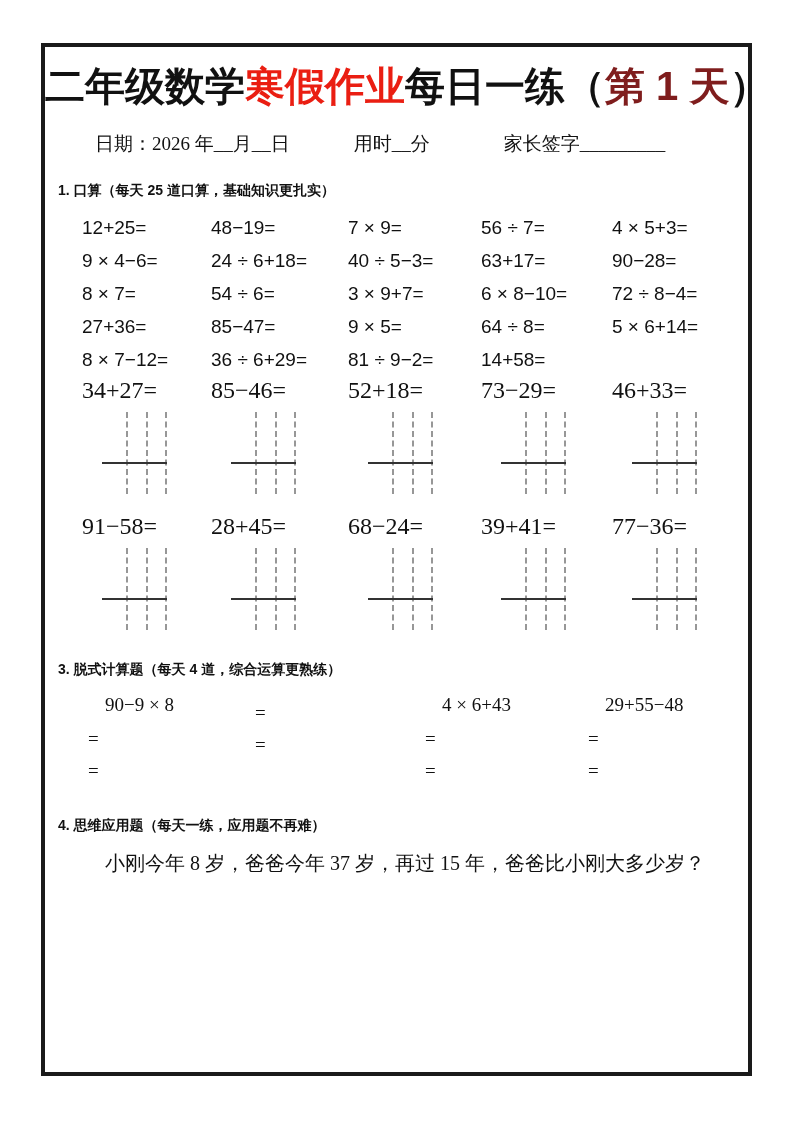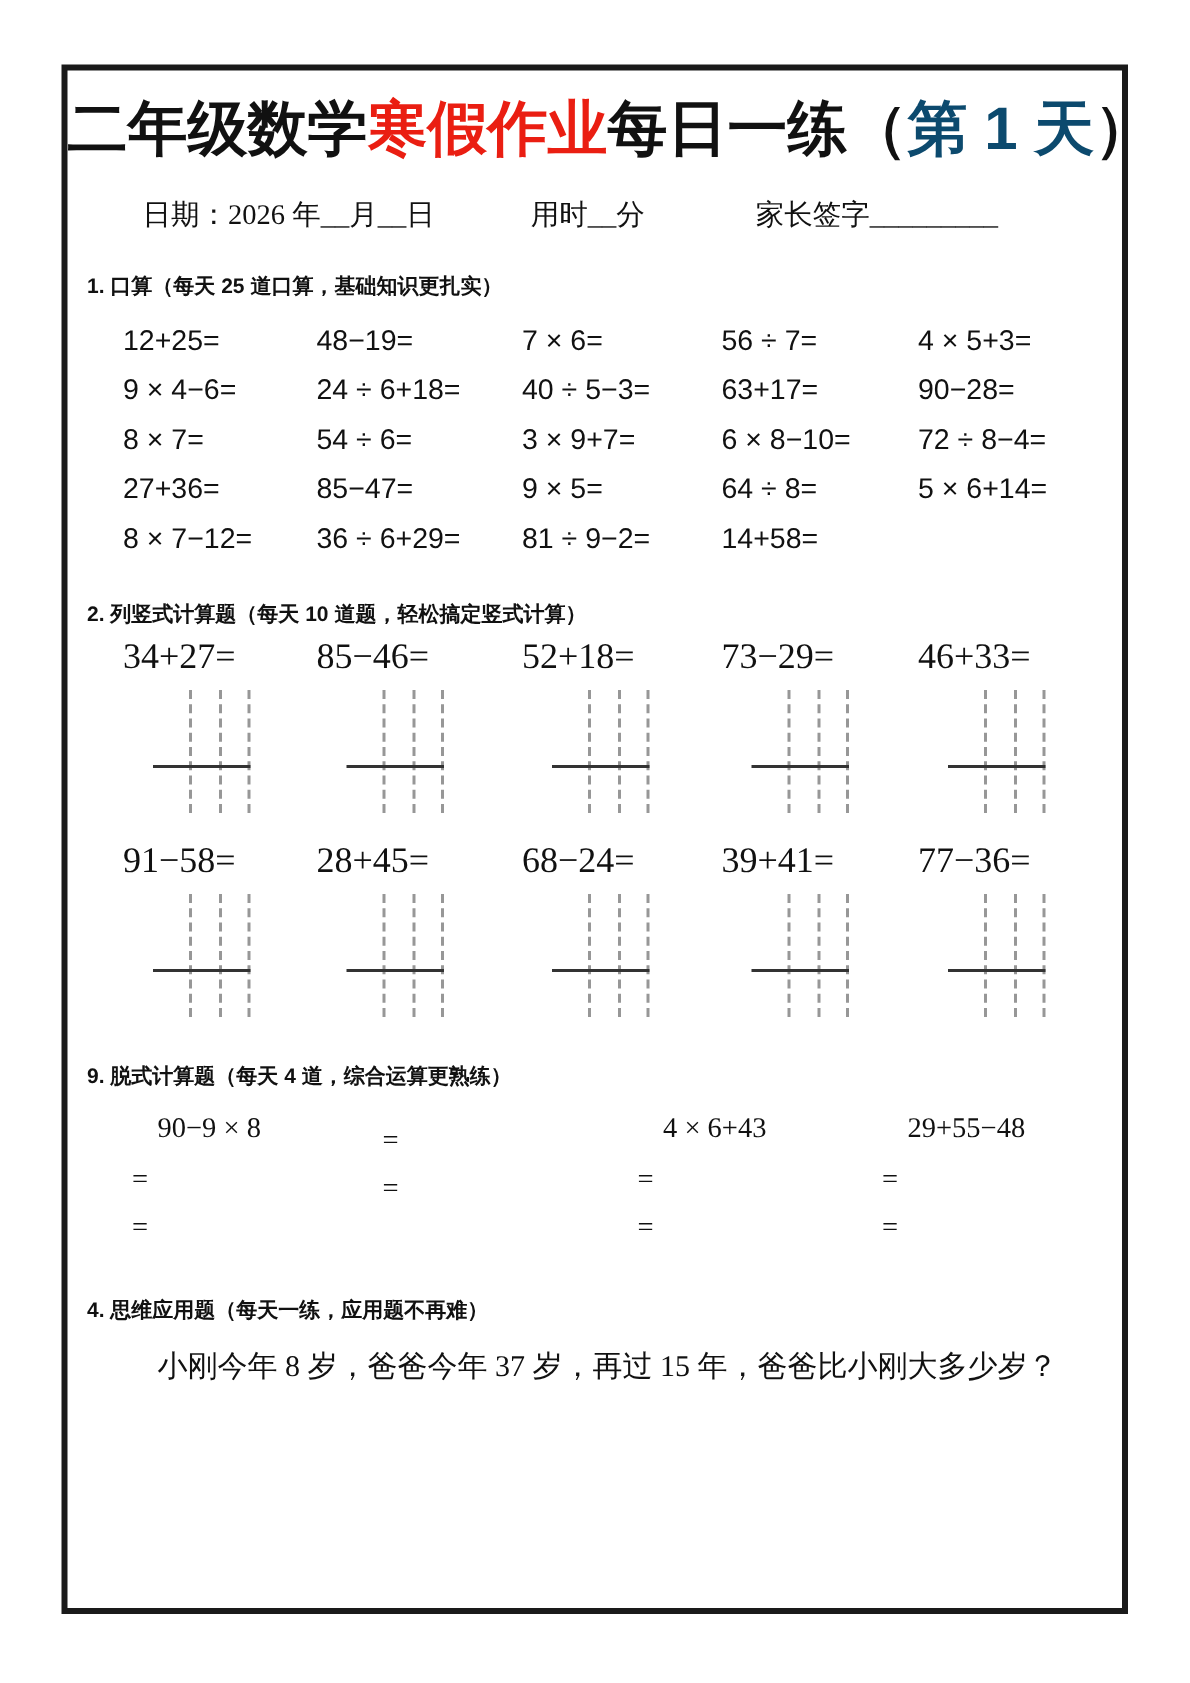--- a/index.html
+++ b/index.html
@@ -13,21 +13,21 @@
     overflow:hidden;
   }
 
   
   .title {
     margin-top:14px; text-align:center;
     font-size:40px; line-height:50px; font-weight:900;
     letter-spacing:0px; white-space:nowrap;
   }
   .t-red  { color:#ea1e12; }
-  .t-blue { color:#0c4a6e; }
+  .t-blue { color:#7f1d1d; }
 
   
   .meta {
     margin:20px 0 0 50px;
     font-family:Liberation Serif, serif;
     font-size:19px; line-height:26px; white-space:nowrap;
   }
   .meta .gap1 { display:inline-block; width:64px; }
   .meta .gap2 { display:inline-block; width:74px; }
 
@@ -100,21 +100,21 @@
   </div>
 
   <div class="meta">
     <span>日期：2026 年__月__日</span><span class="gap1"></span><span>用时__分</span><span class="gap2"></span><span>家长签字_________</span>
   </div>
 
   <div class="shead">1. 口算（每天 25 道口算，基础知识更扎实）</div>
   <div class="s1grid">
     <span>12+25=</span>
     <span>48−19=</span>
-    <span>7 × 6=</span>
+    <span>7 × 9=</span>
     <span>56 ÷ 7=</span>
     <span>4 × 5+3=</span>
     <span>9 × 4−6=</span>
     <span>24 ÷ 6+18=</span>
     <span>40 ÷ 5−3=</span>
     <span>63+17=</span>
     <span>90−28=</span>
     <span>8 × 7=</span>
     <span>54 ÷ 6=</span>
     <span>3 × 9+7=</span>
@@ -124,21 +124,20 @@
     <span>85−47=</span>
     <span>9 × 5=</span>
     <span>64 ÷ 8=</span>
     <span>5 × 6+14=</span>
     <span>8 × 7−12=</span>
     <span>36 ÷ 6+29=</span>
     <span>81 ÷ 9−2=</span>
     <span>14+58=</span>
   </div>
 
-  <div class="shead">2. 列竖式计算题（每天 10 道题，轻松搞定竖式计算）</div>
   <div class="s2grid">
     <div class="cell">
       <div>34+27=</div>
       <div class="vgrid">
           <i class="d d1"></i>
           <i class="d d2"></i>
           <i class="d d3"></i>
           <i class="hl"></i>
         </div>
     </div>
@@ -220,21 +219,21 @@
       <div>77−36=</div>
       <div class="vgrid">
           <i class="d d1"></i>
           <i class="d d2"></i>
           <i class="d d3"></i>
           <i class="hl"></i>
         </div>
     </div>
   </div>
 
-  <div class="shead" style="margin-top:24px;">9. 脱式计算题（每天 4 道，综合运算更熟练）</div>
+  <div class="shead" style="margin-top:24px;">3. 脱式计算题（每天 4 道，综合运算更熟练）</div>
   <div class="s3grid">
     <div class="s3col">
       <div class="expr">90−9 × 8</div>
       <div class="eq">=</div>
       <div class="eq">=</div>
     </div>
     <div class="s3col">
       <div class="eq">=</div>
       <div class="eq">=</div>
     </div>

